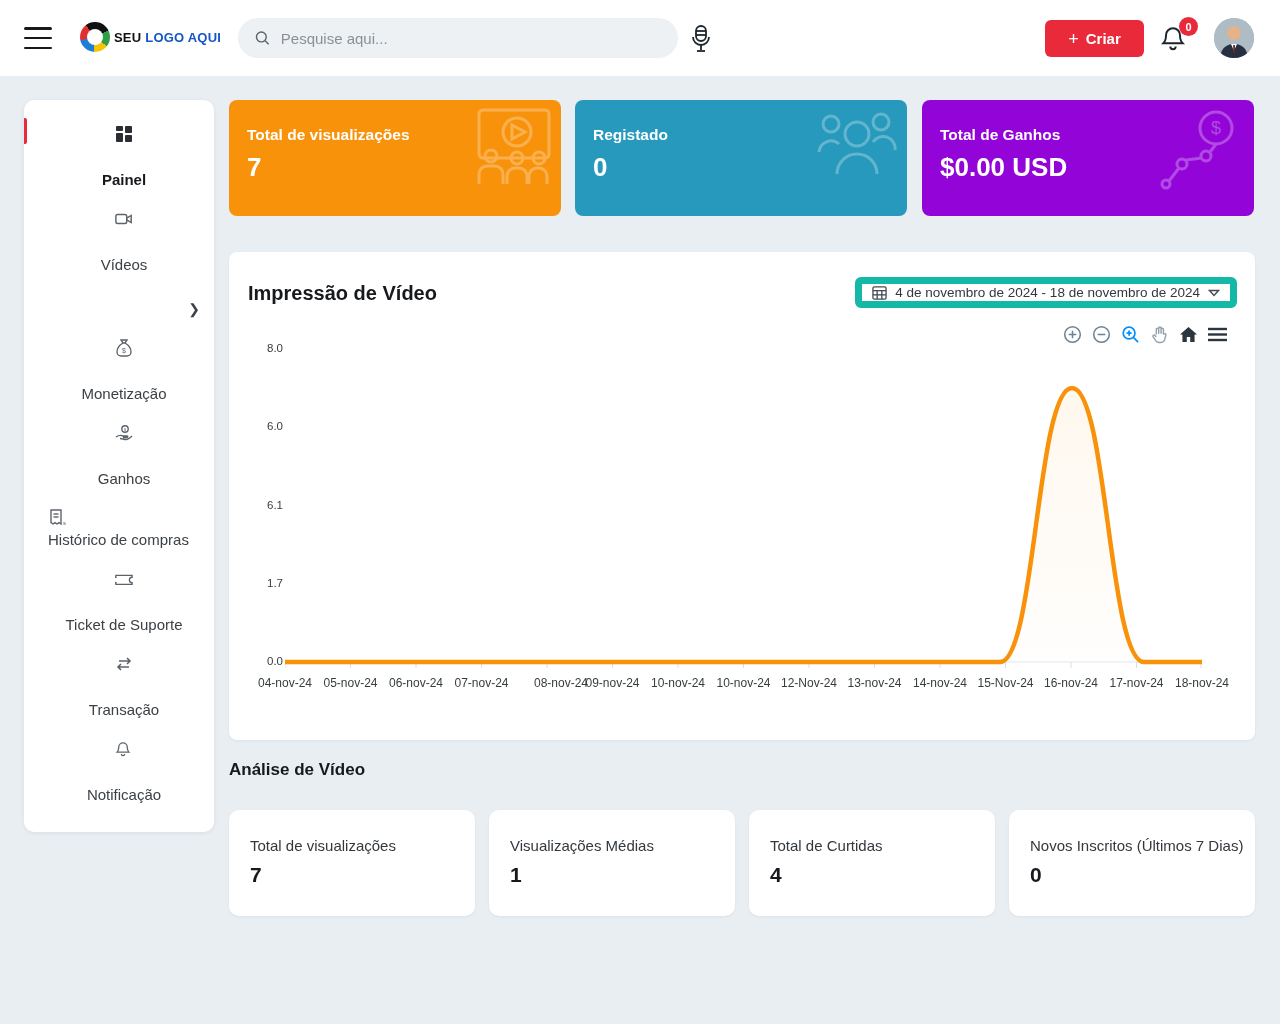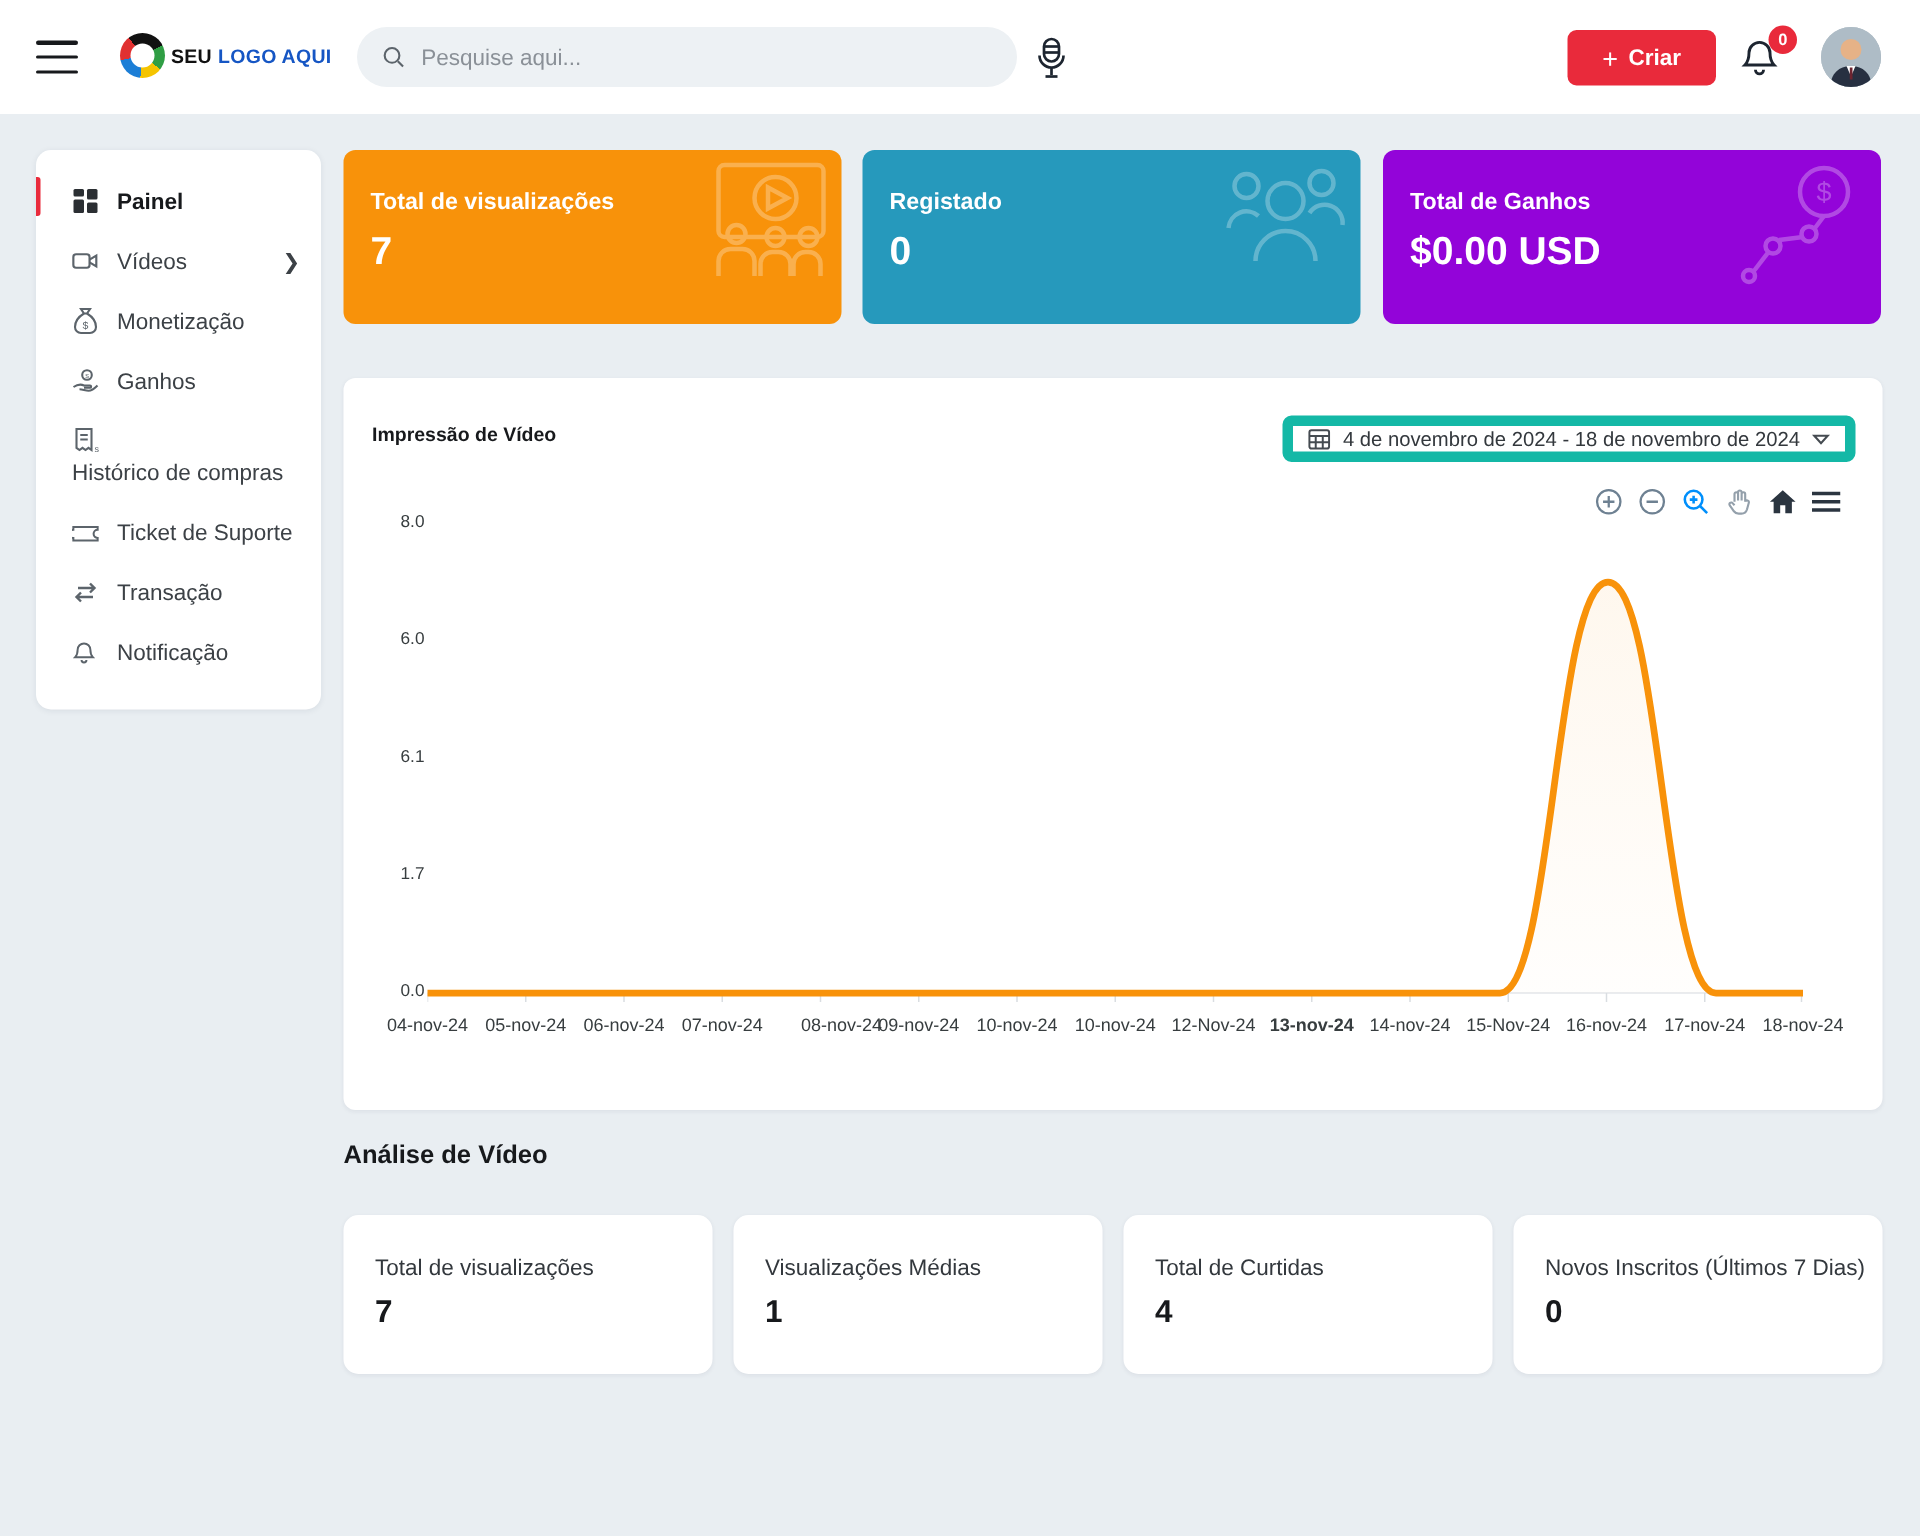--- a/index.html
+++ b/index.html
@@ -23,38 +23,38 @@
   .search-pill input::placeholder { color:#8a9097; }
   .mic-btn { position:absolute; left:688px; top:24px; width:26px; height:30px; cursor:pointer; }
   .create-btn { position:absolute; left:1045px; top:20px; width:99px; height:37px; background:#E92A3B; color:#fff; border:none; border-radius:6px; font-size:15px; font-weight:700; display:flex; align-items:center; justify-content:center; gap:7px; cursor:pointer; font-family:"Liberation Sans",sans-serif; }
   .create-plus { font-size:18px; font-weight:400; line-height:1; }
   .bell-wrap { position:absolute; left:1160px; top:25px; width:30px; height:30px; cursor:pointer; }
   .bell-badge { position:absolute; right:-8px; top:-8px; min-width:19px; height:19px; background:#E92A3B; color:#fff; border-radius:50%; font-size:11px; font-weight:700; display:flex; align-items:center; justify-content:center; }
   .avatar { position:absolute; left:1214px; top:18px; width:40px; height:40px; border-radius:50%; overflow:hidden; background:linear-gradient(135deg,#c3ccd3,#8fa0ac); cursor:pointer; }
 
   
   .sidebar { position:absolute; left:24px; top:100px; width:190px; background:#ffffff; border-radius:10px; box-shadow:0 1px 4px rgba(30,40,60,.08); padding:14px 0 18px 0; }
-  .side-item { position:relative; display:flex; align-items:center; gap:12px; padding:11px 14px 11px 24px; font-size:15px; color:#3c4146; cursor:pointer; }
+  .side-item { position:relative; display:flex; align-items:center; gap:28px; padding:11px 14px 11px 24px; font-size:15px; color:#3c4146; cursor:pointer;flex-direction:column; }
   .side-item .sicon { width:18px; height:18px; flex:0 0 18px; color:#5c646b; display:flex; align-items:center; }
   .side-item.active { font-weight:700; color:#17191c; }
   .side-item.active .sicon { color:#2b2f33; }
   .active-bar { position:absolute; left:0; top:4px; width:3px; height:26px; background:#E92A3B; border-radius:0 2px 2px 0; }
   .side-chevron { margin-left:auto; color:#3c4146; font-size:14px; }
   .side-item.stacked { flex-direction:column; align-items:flex-start; gap:4px; padding-left:24px; }
   .side-item.stacked .label { margin-left:0; }
 
   
   .stat-card { position:absolute; top:100px; width:332px; height:116px; border-radius:8px; color:#fff; padding:26px 0 0 18px; overflow:hidden; }
   .stat-title { font-size:15.5px; font-weight:700; }
   .stat-value { font-size:26px; font-weight:700; margin-top:8px; }
   .stat-bgicon { position:absolute; right:10px; top:8px; opacity:.28; }
 
   
   .chart-card { position:absolute; left:229px; top:252px; width:1026px; height:488px; background:#fff; border-radius:8px; box-shadow:0 1px 3px rgba(30,40,60,.06); }
-  .chart-title { position:absolute; left:19px; top:30px; font-size:13px; font-weight:700; color:#17191c; }
+  .chart-title { position:absolute; left:19px; top:30px; font-size:20px; font-weight:700; color:#17191c; }
   .daterange-btn { position:absolute; right:18px; top:25px; height:31px; border:7px solid #14b8a6; border-radius:6px; background:#fff; display:flex; align-items:center; gap:8px; padding:0 10px; font-size:13.5px; color:#33383d; cursor:pointer; font-family:"Liberation Sans",sans-serif; }
   .chart-toolbar { position:absolute; right:28px; top:72px; display:flex; gap:9px; align-items:center; }
   .tool-btn { width:20px; height:20px; cursor:pointer; display:flex; align-items:center; justify-content:center; }
   .plot-ylabel { position:absolute; width:36px; text-align:right; font-size:11.5px; color:#373d3f; }
   .plot-xlabel { position:absolute; width:80px; text-align:center; font-size:12px; color:#373d3f; top:424px; }
   .plot-svg { position:absolute; left:56px; top:88px; }
 
   
   .analytics-heading { position:absolute; left:229px; top:760px; font-size:17px; font-weight:700; color:#17191c; }
   .mini-card { position:absolute; top:810px; width:246px; height:106px; background:#fff; border-radius:10px; box-shadow:0 1px 3px rgba(30,40,60,.06); padding:27px 0 0 21px; }
@@ -350,21 +350,21 @@
 
     <span class="plot-xlabel" style="left:16px;">04-nov-24</span>
     <span class="plot-xlabel" style="left:81.5px;">05-nov-24</span>
     <span class="plot-xlabel" style="left:147px;">06-nov-24</span>
     <span class="plot-xlabel" style="left:212.5px;">07-nov-24</span>
     <span class="plot-xlabel" style="left:292px;">08-nov-24</span>
     <span class="plot-xlabel" style="left:343.5px;">09-nov-24</span>
     <span class="plot-xlabel" style="left:409px;">10-nov-24</span>
     <span class="plot-xlabel" style="left:474.5px;">10-nov-24</span>
     <span class="plot-xlabel" style="left:540px;">12-Nov-24</span>
-    <span class="plot-xlabel" style="left:605.5px;font-weight:bold;">13-nov-24</span>
+    <span class="plot-xlabel" style="left:605.5px;">13-nov-24</span>
     <span class="plot-xlabel" style="left:671px;">14-nov-24</span>
     <span class="plot-xlabel" style="left:736.5px;">15-Nov-24</span>
     <span class="plot-xlabel" style="left:802px;">16-nov-24</span>
     <span class="plot-xlabel" style="left:867.5px;">17-nov-24</span>
     <span class="plot-xlabel" style="left:933px;">18-nov-24</span>
   </div>
 
   <div class="analytics-heading">Análise de Vídeo</div>
 
   <div class="mini-card" style="left:229px;">

